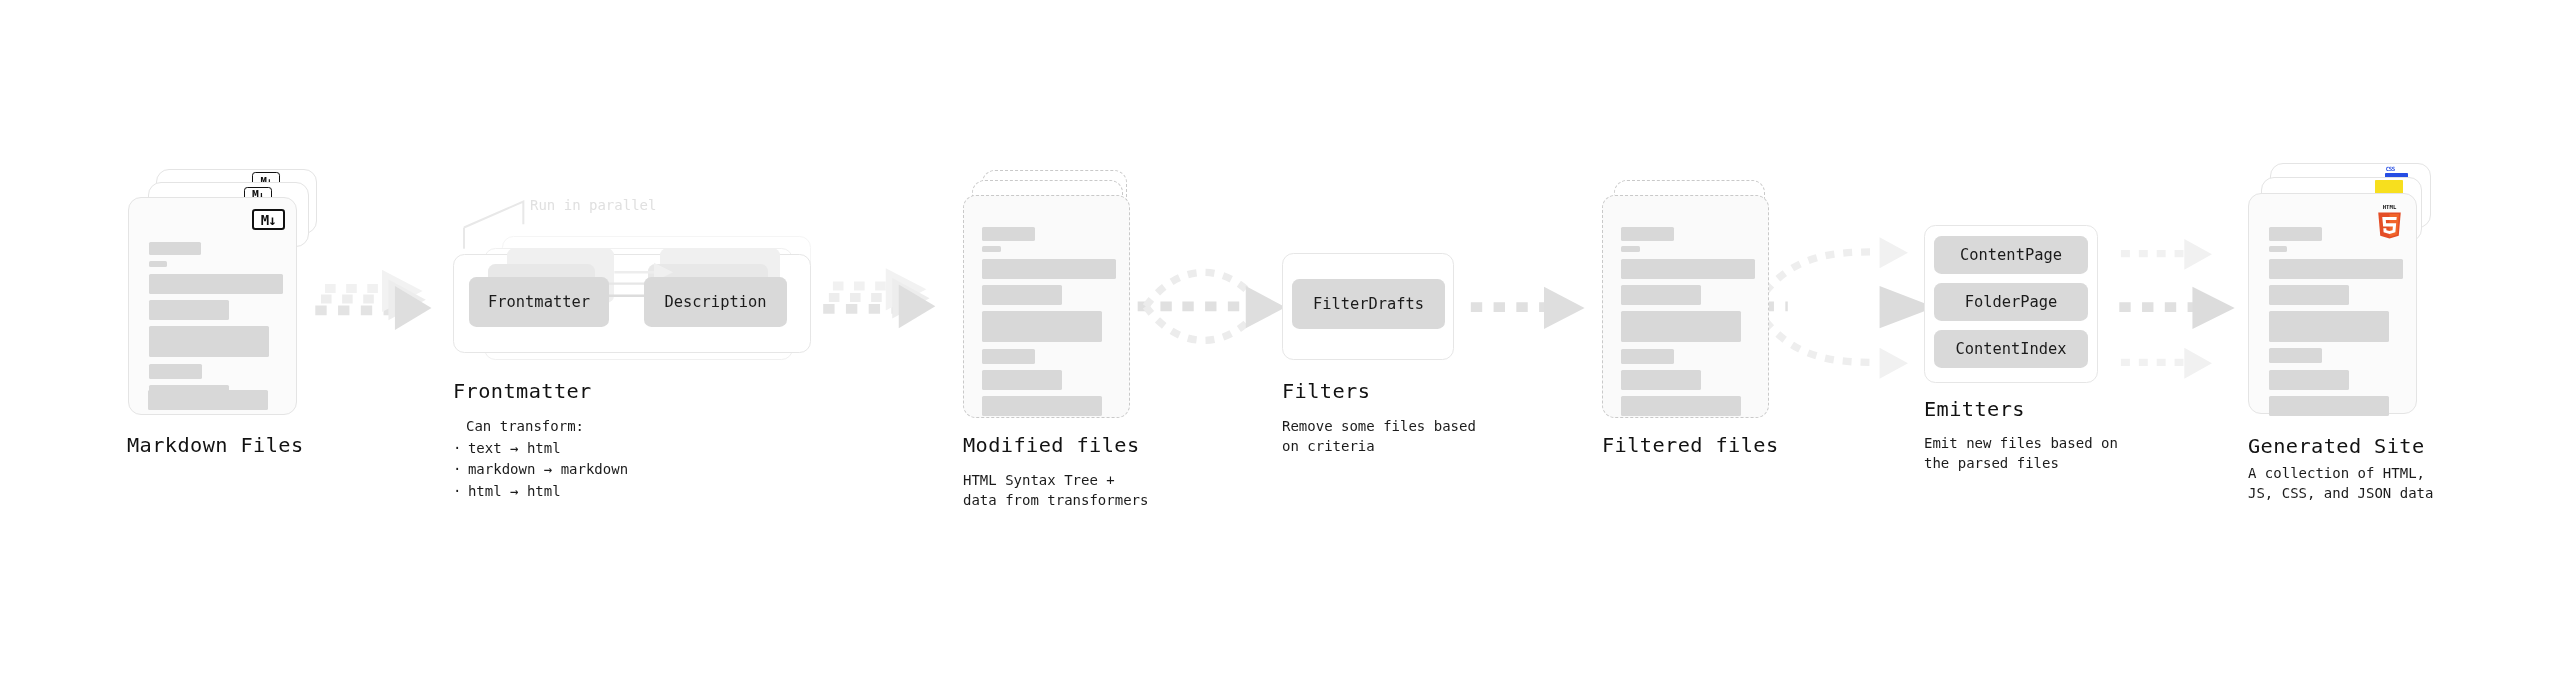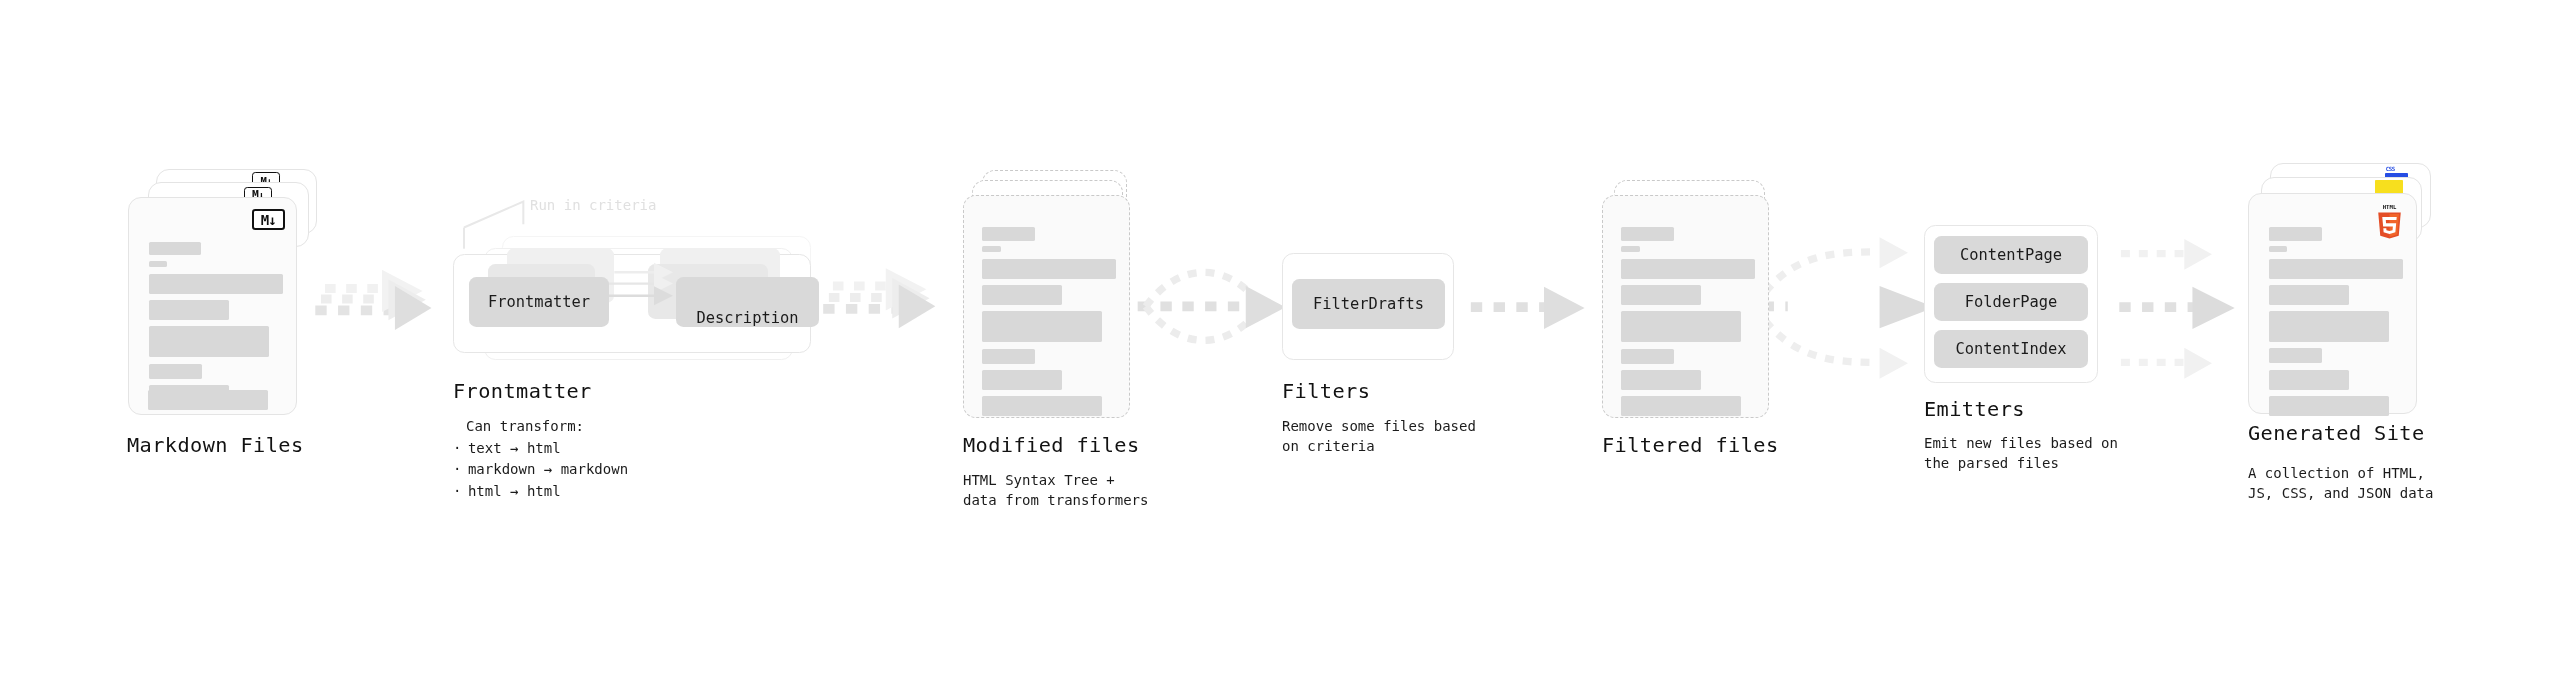--- a/index.html
+++ b/index.html
@@ -193,25 +193,25 @@
 
     <svg class="ovl" viewBox="0 0 3170 838">
       <path d="M756,335 L806,335" stroke="#ededed" stroke-width="3" fill="none" marker-end="url(#ahL)"></path>
       <path d="M748,349 L806,349" stroke="#e6e6e6" stroke-width="3" fill="none" marker-end="url(#ahL)"></path>
       <path d="M740,364 L806,364" stroke="#dcdcdc" stroke-width="3" fill="none" marker-end="url(#ah)"></path>
     </svg>
 
     <div class="chip" style="left:469px; top:277px; width:140px; height:50px;">
       <span>Frontmatter</span>
     </div>
-    <div class="chip" style="left:676px; top:277px; width:143px; height:50px;align-items:flex-end;">
+    <div class="chip" style="left:644px; top:277px; width:143px; height:50px;">
       <span>Description</span>
     </div>
 
-    <div class="note" style="left:530px; top:197px;">Run in criteria</div>
+    <div class="note" style="left:530px; top:197px;">Run in parallel</div>
 
     <div class="title" style="left:453px; top:379px;">Frontmatter</div>
 
     <div class="bullets" style="left:453px; top:416px;">
       <div class="hd">Can transform:</div>
       <ul>
         <li>text → html</li>
         <li>markdown → markdown</li>
         <li>html → html</li>
       </ul>
@@ -299,19 +299,19 @@
       <div class="bar" style="left:19.5px; top:32.5px; width:53px; height:14px;"></div>
       <div class="bar" style="left:19.5px; top:52px; width:18.7px; height:5.7px;"></div>
       <div class="bar" style="left:19.5px; top:65px; width:134px; height:19.5px;"></div>
       <div class="bar" style="left:19.5px; top:91px; width:80px; height:19.5px;"></div>
       <div class="bar" style="left:19.5px; top:117px; width:120px; height:31px;"></div>
       <div class="bar" style="left:19.5px; top:154px; width:53px; height:14.6px;"></div>
       <div class="bar" style="left:19.5px; top:176px; width:80px; height:19.5px;"></div>
       <div class="bar" style="left:19.5px; top:202px; width:120px; height:19.5px;"></div>
     </div>
 
-    <div class="title" style="left:2248px; top:421px;">Generated Site</div>
+    <div class="title" style="left:2248px; top:434px;">Generated Site</div>
     <div class="sub" style="left:2248px; top:463px;">A collection of HTML,
 JS, CSS, and JSON data</div>
   </div>
 
 </div>
 
 
 </body></html>

